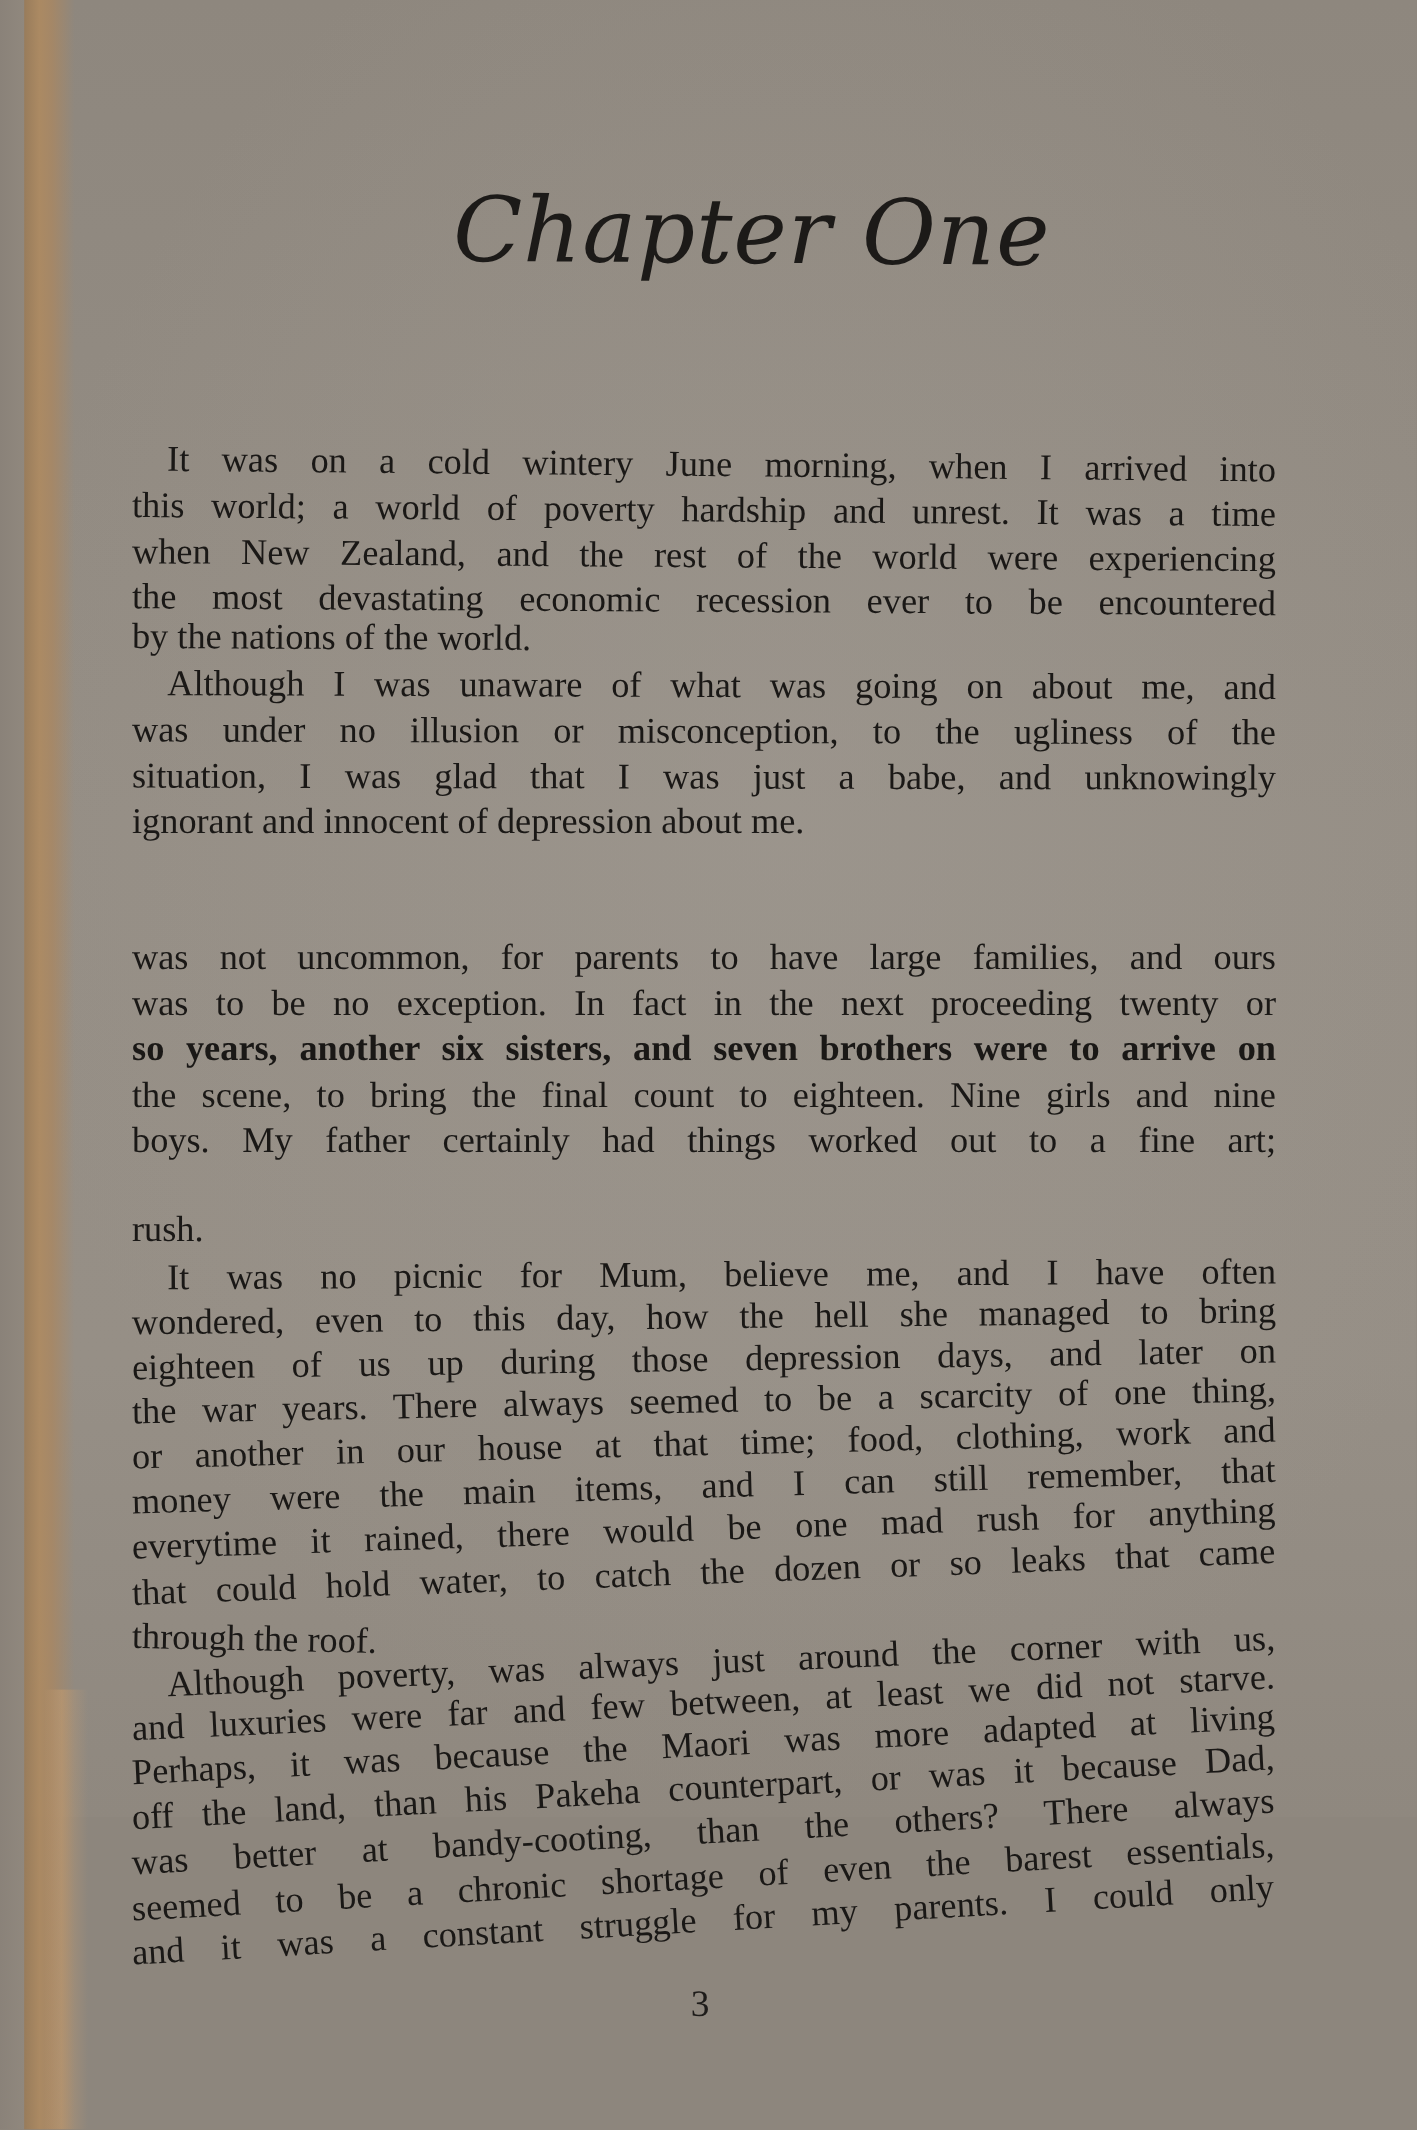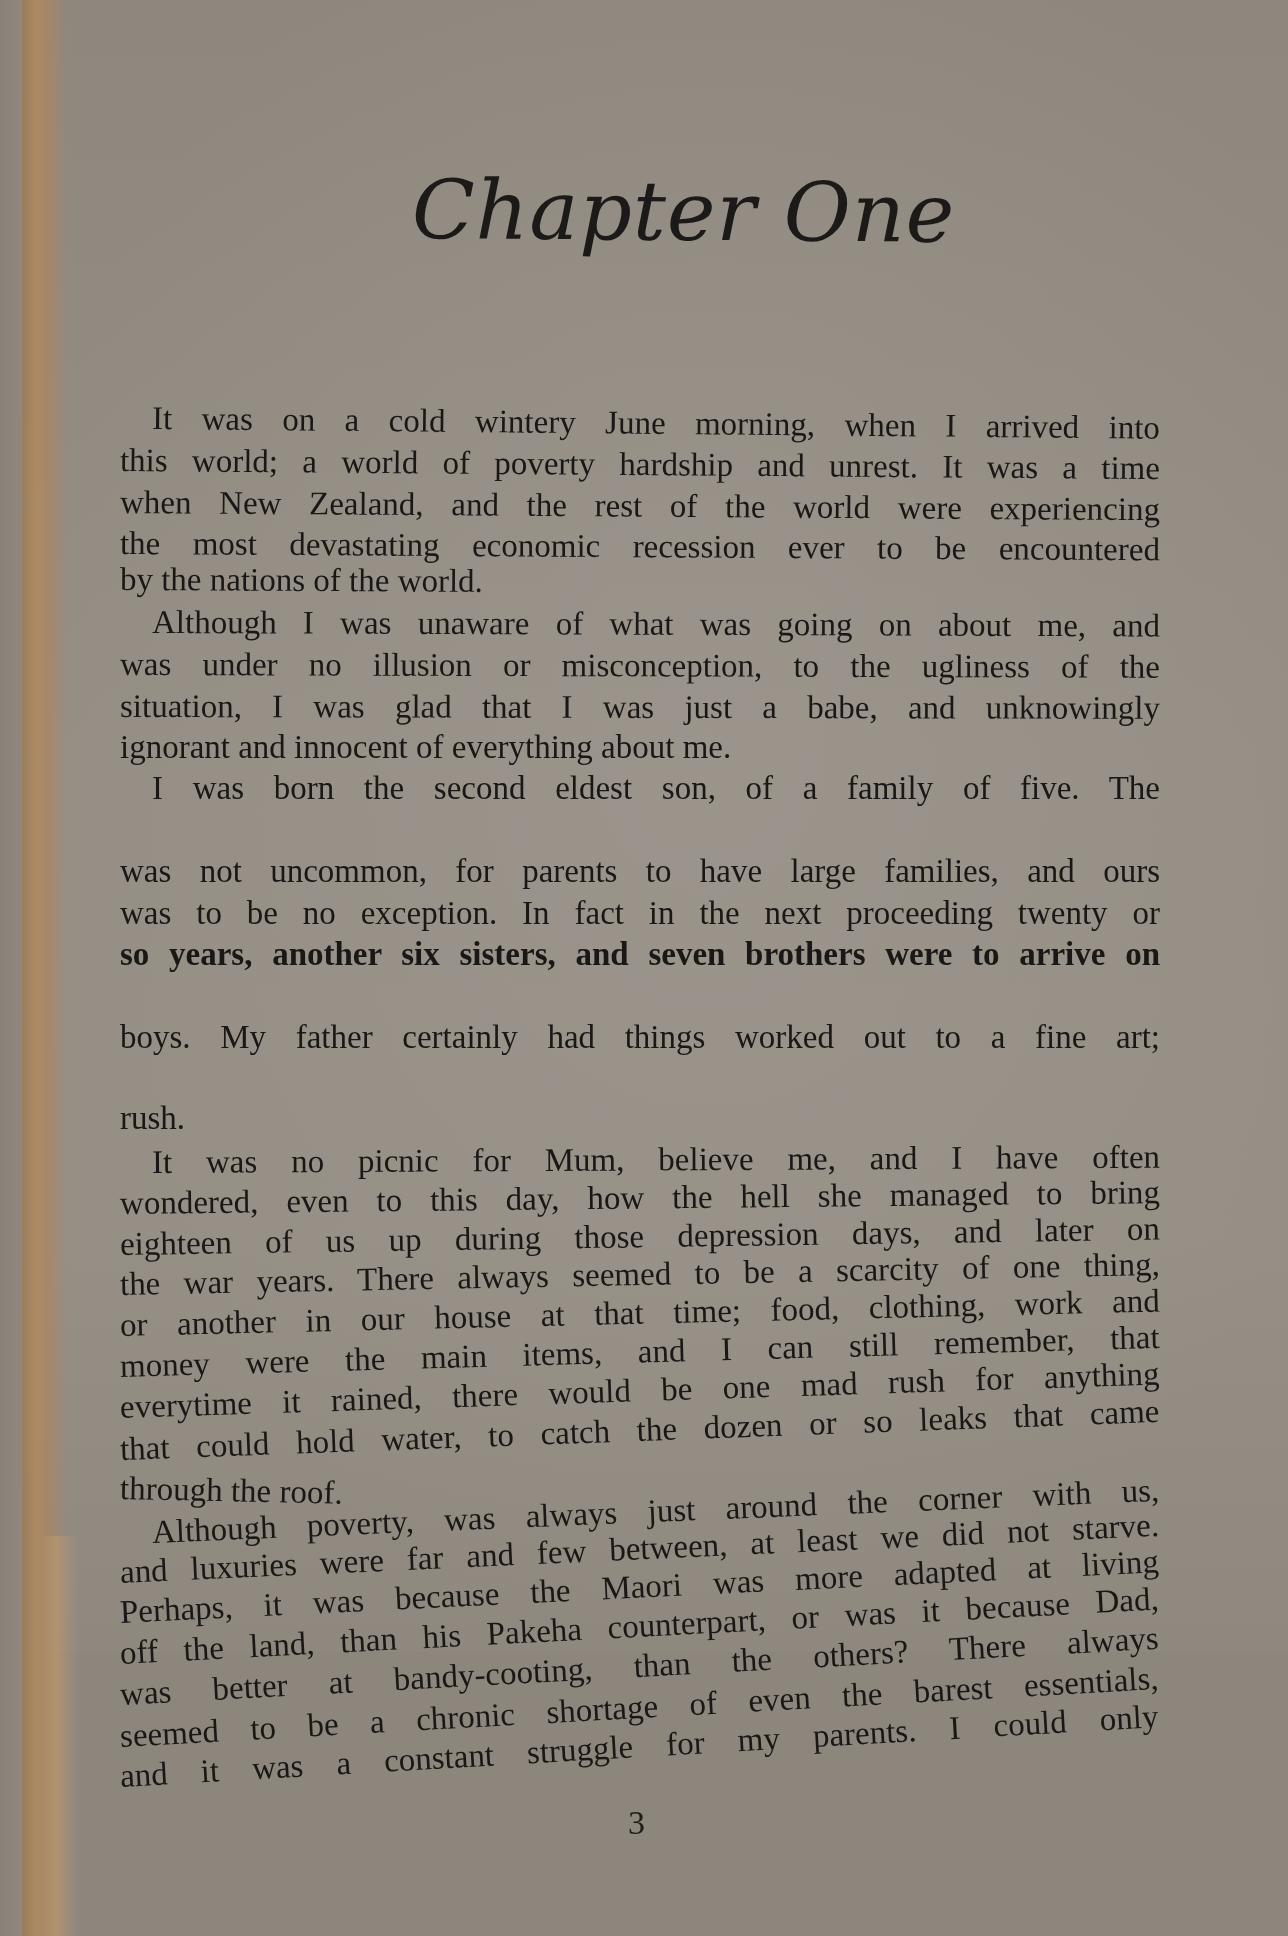--- a/index.html
+++ b/index.html
@@ -72,26 +72,26 @@
 
   <div class="body-line indent" style="top:398px; transform:rotate(0.55deg);">It was on a cold wintery June morning, when I arrived into</div>
   <div class="body-line" style="top:440px; transform:rotate(0.45deg);">this world; a world of poverty hardship and unrest. It was a time</div>
   <div class="body-line" style="top:482px; transform:rotate(0.4deg);">when New Zealand, and the rest of the world were experiencing</div>
   <div class="body-line" style="top:523px; transform:rotate(0.35deg);">the most devastating economic recession ever to be encountered</div>
   <div class="body-line last" style="top:559px; transform:rotate(0.3deg);">by the nations of the world.</div>
 
   <div class="body-line indent" style="top:602px; transform:rotate(0.2deg);">Although I was unaware of what was going on about me, and</div>
   <div class="body-line" style="top:644px; transform:rotate(0.15deg);">was under no illusion or misconception, to the ugliness of the</div>
   <div class="body-line" style="top:686px; transform:rotate(0.1deg);">situation, I was glad that I was just a babe, and unknowingly</div>
-  <div class="body-line last" style="top:727px;">ignorant and innocent of everything about me.</div>
+  <div class="body-line last" style="top:727px;">ignorant and innocent of depression about me.</div>
 
-  <div class="body-line indent" style="top:768px;">I was born the second eldest son, of a family of five. The</div>
   <div class="body-line" style="top:893px;">was to be no exception. In fact in the next proceeding twenty or</div>
   <div class="body-line" style="top:851px;">was not uncommon, for parents to have large families, and ours</div>
   <div class="body-line" style="top:934px;font-weight:bold;">so years, another six sisters, and seven brothers were to arrive on</div>
+  <div class="body-line" style="top:976px;">the scene, to bring the final count to eighteen. Nine girls and nine</div>
   <div class="body-line" style="top:1017px;">boys. My father certainly had things worked out to a fine art;</div>
   <div class="body-line last" style="top:1098px;">rush.</div>
 
   <div class="body-line indent" style="top:1142px; transform:rotate(-0.3deg);">It was no picnic for Mum, believe me, and I have often</div>
   <div class="body-line" style="top:1183px; transform:rotate(-0.6deg);">wondered, even to this day, how the hell she managed to bring</div>
   <div class="body-line" style="top:1224px; transform:rotate(-0.85deg);">eighteen of us up during those depression days, and later on</div>
   <div class="body-line" style="top:1264px; transform:rotate(-1.1deg);">the war years. There always seemed to be a scarcity of one thing,</div>
   <div class="body-line" style="top:1305px; transform:rotate(-1.35deg);">or another in our house at that time; food, clothing, work and</div>
   <div class="body-line" style="top:1346px; transform:rotate(-1.6deg);">money were the main items, and I can still remember, that</div>
   <div class="body-line" style="top:1387px; transform:rotate(-1.85deg);">everytime it rained, there would be one mad rush for anything</div>

